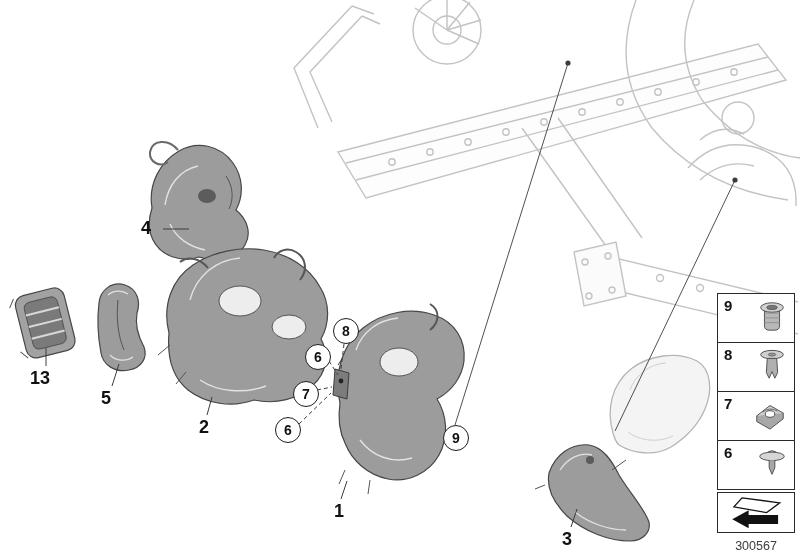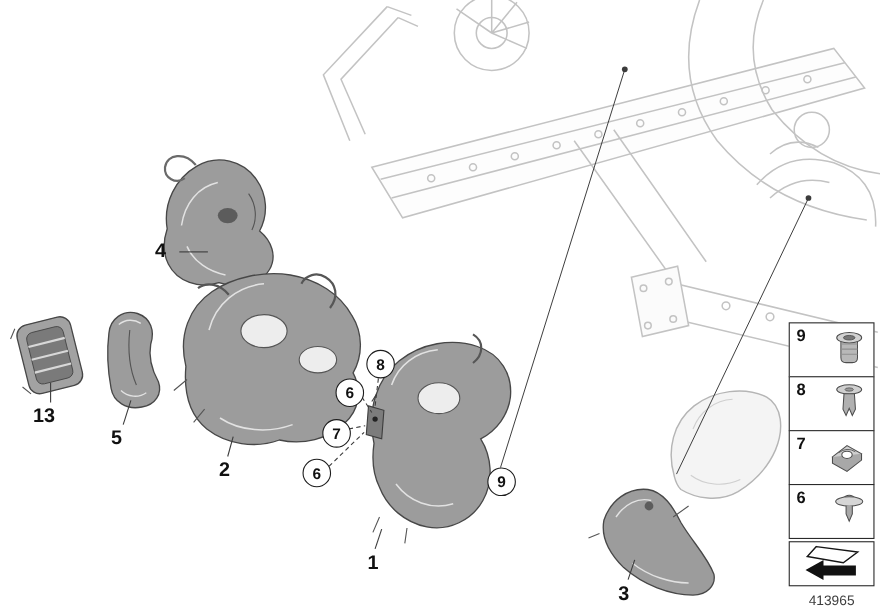--- a/index.html
+++ b/index.html
@@ -210,15 +210,15 @@
 
   <div class="arrow-box">
     <span>
       <svg width="64" height="36" viewBox="0 0 66 44">
         <path d="M16,6 L62,12 L46,24 L6,17 Z" fill="#fff" stroke="#161616" stroke-width="1.6"></path>
         <path d="M4,32 L24,21 L24,27 L60,27 L60,38 L24,38 L24,43 Z" fill="#111"></path>
       </svg>
     </span>
   </div>
 
-  <div class="code">413965</div>
+  <div class="code">300567</div>
 
 </div>
 
 </body></html>

